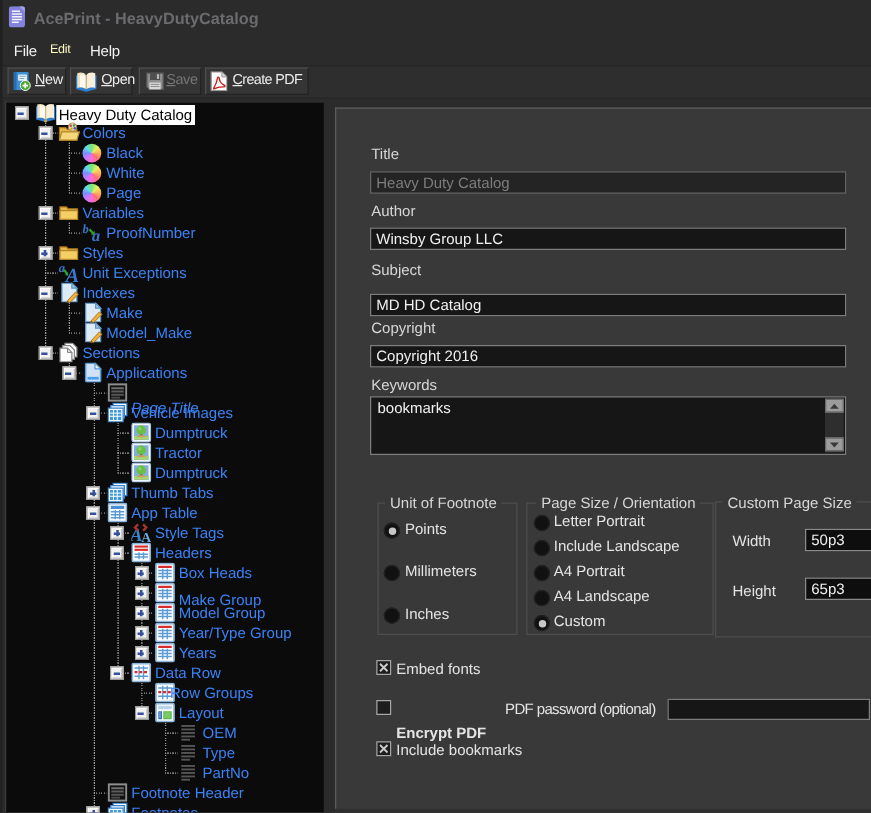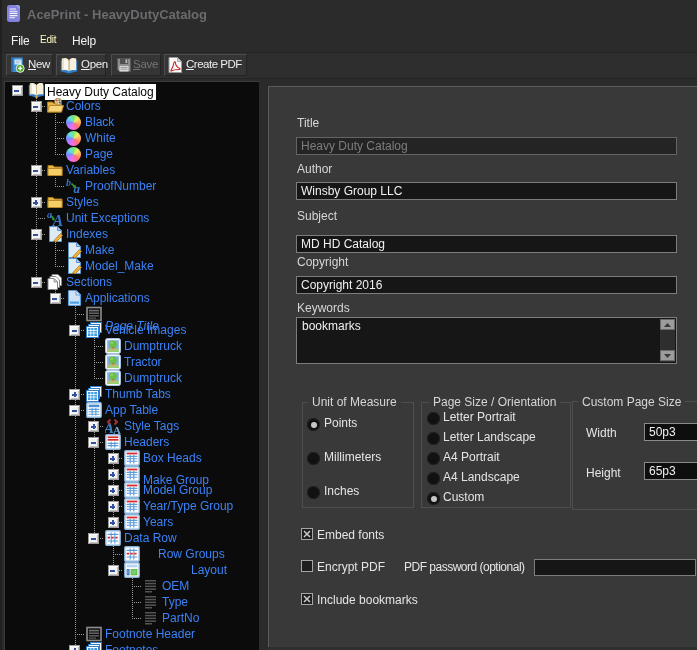--- a/index.html
+++ b/index.html
@@ -379,33 +379,33 @@
 <div class="hdot" style="left:113px;top:554px;width:10px;"></div>
 <svg class="abs" style="left:124px;top:546px;" width="16" height="16" viewBox="0 0 16 16">
     <rect x="0.8" y="0.8" width="14.4" height="14.4" rx="1" fill="#fff" stroke="#8ab4dc" stroke-width="1.4"></rect>
     <g stroke="#5b9bd5" stroke-width="1.1">
       <path d="M2.6 4.4 L13.4 4.4 M2.6 11 L13.4 11 M6.2 2.6 L6.2 13.4 M9.8 2.6 L9.8 13.4"></path>
     </g>
     <g stroke="#d82c2c" stroke-width="1.8" stroke-dasharray="2.4 1.4">
       <path d="M2.6 7.6 L13.4 7.6"></path>
     </g>
   </svg>
-<div class="trow" style="left:158px;top:546px;">Row Groups</div>
+<div class="trow" style="left:136px;top:546px;">Row Groups</div>
 <div class="hdot" style="left:119px;top:570px;width:4px;"></div>
 <div class="ebox" style="left:108px;top:565px;"></div>
 <div class="abs" style="left:110px;top:570px;width:5px;height:1.5px;background:#33519e;"></div>
 <svg class="abs" style="left:124px;top:562px;" width="16" height="16" viewBox="0 0 16 16">
     <rect x="0.8" y="0.8" width="14.4" height="14.4" rx="1" fill="#fff" stroke="#8ab4dc" stroke-width="1.4"></rect>
     <rect x="2.6" y="2.6" width="10.8" height="2.8" fill="#b8d4ee"></rect>
     <rect x="2.6" y="7" width="3" height="6.4" fill="#3a6fc0"></rect>
     <rect x="3.4" y="7.8" width="1.2" height="4.6" fill="#7aa8e0"></rect>
     <rect x="6.6" y="7" width="6.8" height="6.4" fill="#58b848"></rect>
     <rect x="7.4" y="7.8" width="5" height="4.6" fill="#7acc66"></rect>
   </svg>
-<div class="trow" style="left:143px;top:562px;margin-left:48px;">Layout</div>
+<div class="trow" style="left:143px;top:562px;">Layout</div>
 <div class="hdot" style="left:132px;top:586px;width:10px;"></div>
 <svg class="abs" style="left:143px;top:578px;" width="16" height="16" viewBox="0 0 16 16">
     <g fill="#555">
       <rect x="2" y="2" width="11" height="1.5"></rect>
       <rect x="2" y="4.8" width="11" height="1.5"></rect>
       <rect x="2" y="7.6" width="11" height="1.5"></rect>
       <rect x="2" y="10.4" width="11" height="1.5"></rect>
       <rect x="2" y="13" width="7" height="1.5"></rect>
     </g>
   </svg>
@@ -469,51 +469,51 @@
 <div class="abs" style="left:660px;top:319px;width:15px;height:43px;background:#2e2e2e;"></div>
 <div class="abs" style="left:660px;top:319px;width:15px;height:11px;background:#9c9c9c;border:1px solid #6a6a6a;box-sizing:border-box;"></div>
 <svg class="abs" style="left:663px;top:322px;" width="9" height="6">
     <path d="M4.5 1 L8 5 L1 5 Z" fill="#3a3a3a"></path>
   </svg>
 <div class="abs" style="left:660px;top:350px;width:15px;height:11px;background:#9c9c9c;border:1px solid #6a6a6a;box-sizing:border-box;"></div>
 <svg class="abs" style="left:663px;top:353px;" width="9" height="6">
     <path d="M1 1 L8 1 L4.5 5 Z" fill="#3a3a3a"></path>
   </svg>
 <div class="grp" style="left:302px;top:402px;width:110px;height:104px;"></div>
-<div class="glbl" style="left:308px;top:395px;">Unit of Measure</div>
+<div class="glbl" style="left:308px;top:395px;">Unit of Footnote</div>
 <div class="grp" style="left:421px;top:402px;width:148px;height:104px;"></div>
 <div class="glbl" style="left:429px;top:395px;">Page Size / Orientation</div>
 <div class="grp" style="left:572px;top:401px;width:135px;height:107px;"></div>
 <div class="glbl" style="left:578px;top:395px;">Custom Page Size</div>
 <div class="radio sel" style="left:307px;top:418px;"></div>
 <div class="rlbl" style="left:324px;top:416px;">Points</div>
 <div class="radio" style="left:307px;top:452px;"></div>
 <div class="rlbl" style="left:324px;top:450px;">Millimeters</div>
 <div class="radio" style="left:307px;top:486px;"></div>
 <div class="rlbl" style="left:324px;top:484px;">Inches</div>
 <div class="radio" style="left:427px;top:412px;"></div>
 <div class="rlbl" style="left:443px;top:410px;">Letter Portrait</div>
 <div class="radio" style="left:427px;top:432px;"></div>
-<div class="rlbl" style="left:443px;top:430px;">Letter Landscape</div>
+<div class="rlbl" style="left:443px;top:430px;">Include Landscape</div>
 <div class="radio" style="left:427px;top:452px;"></div>
 <div class="rlbl" style="left:443px;top:450px;">A4 Portrait</div>
 <div class="radio" style="left:427px;top:472px;"></div>
 <div class="rlbl" style="left:443px;top:470px;">A4 Landscape</div>
 <div class="radio sel" style="left:427px;top:492px;"></div>
 <div class="rlbl" style="left:443px;top:490px;">Custom</div>
 <div class="rlbl" style="left:586px;top:426px;">Width</div>
 <div class="inp" style="left:644px;top:423px;width:56px;height:16px;background:#0e0e0e;border-color:#8a8a8a;">50p3</div>
 <div class="rlbl" style="left:586px;top:466px;">Height</div>
 <div class="inp" style="left:644px;top:462px;width:56px;height:16px;background:#0e0e0e;border-color:#8a8a8a;">65p3</div>
 <div class="cb" style="left:301px;top:528px;"></div>
 <svg class="abs" style="left:302px;top:529px;" width="10" height="10">
     <path d="M2 2 L8 8 M8 2 L2 8" stroke="#cacaca" stroke-width="1.5"></path>
   </svg>
 <div class="rlbl" style="left:317px;top:528px;">Embed fonts</div>
 <div class="cb" style="left:301px;top:560px;"></div>
-<div class="rlbl" style="left:317px;top:560px;">Encrypt PDF</div>
+<div class="rlbl" style="left:317px;top:579px;font-weight:bold;">Encrypt PDF</div>
 <div class="rlbl" style="left:404px;top:560px;letter-spacing:-0.5px;">PDF password (optional)</div>
 <div class="inp" style="left:534px;top:559px;width:156px;height:15px;"></div>
 <div class="cb" style="left:301px;top:593px;"></div>
 <svg class="abs" style="left:302px;top:594px;" width="10" height="10">
     <path d="M2 2 L8 8 M8 2 L2 8" stroke="#cacaca" stroke-width="1.5"></path>
   </svg>
 <div class="rlbl" style="left:317px;top:593px;">Include bookmarks</div>
 <div class="abs" style="left:268px;top:647px;width:429px;height:3px;background:#2f2f2f;"></div>
 </body></html>

